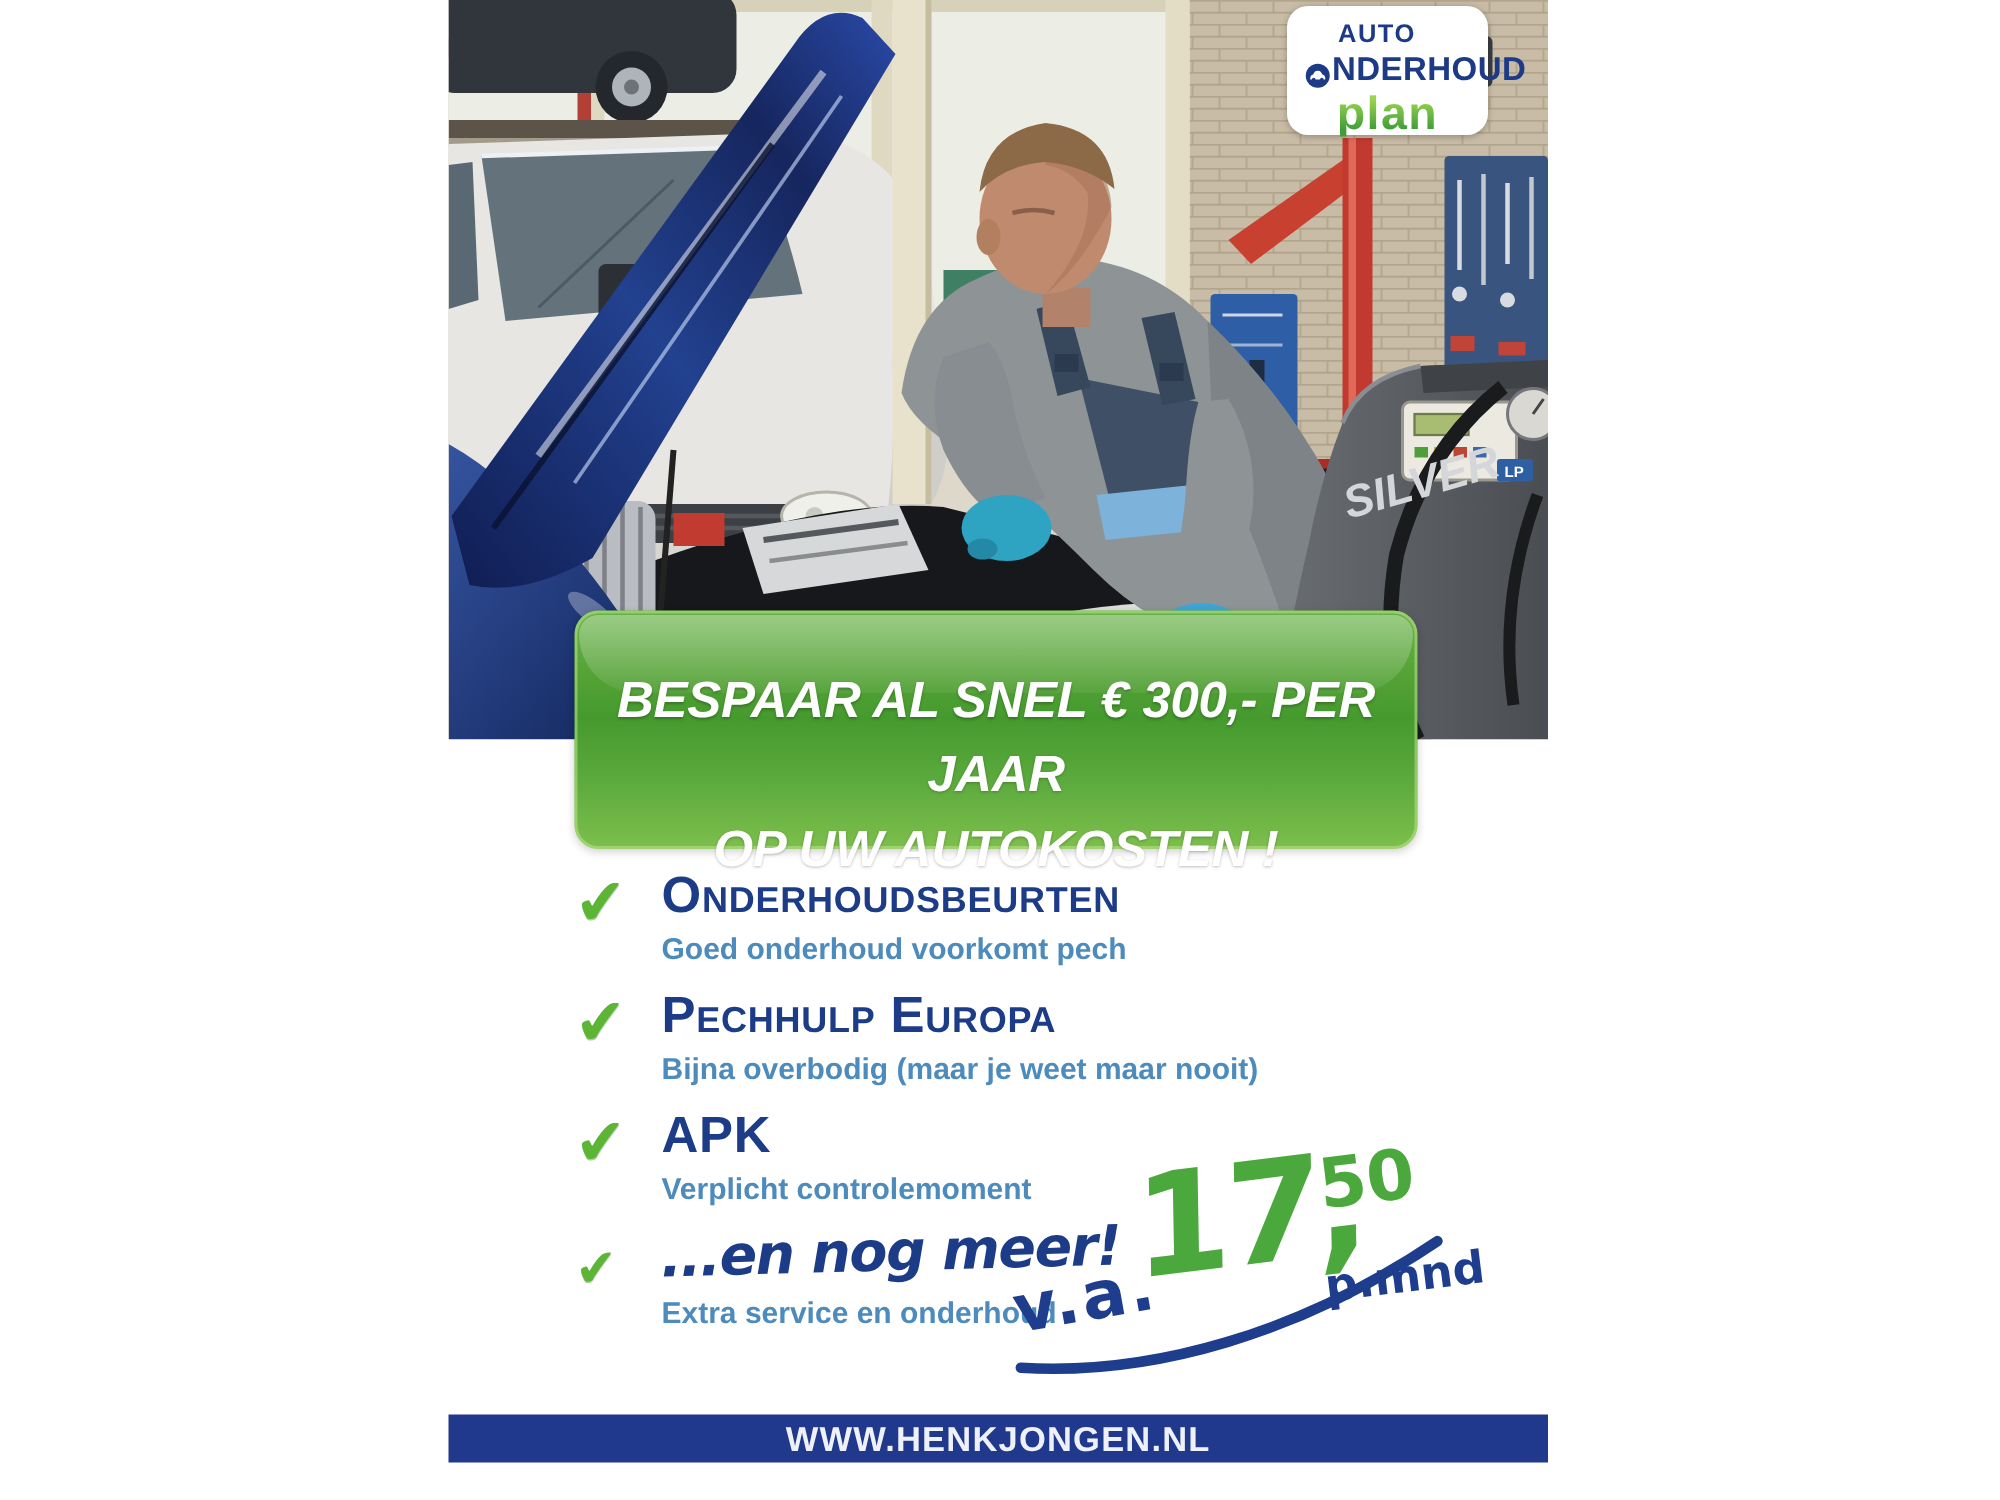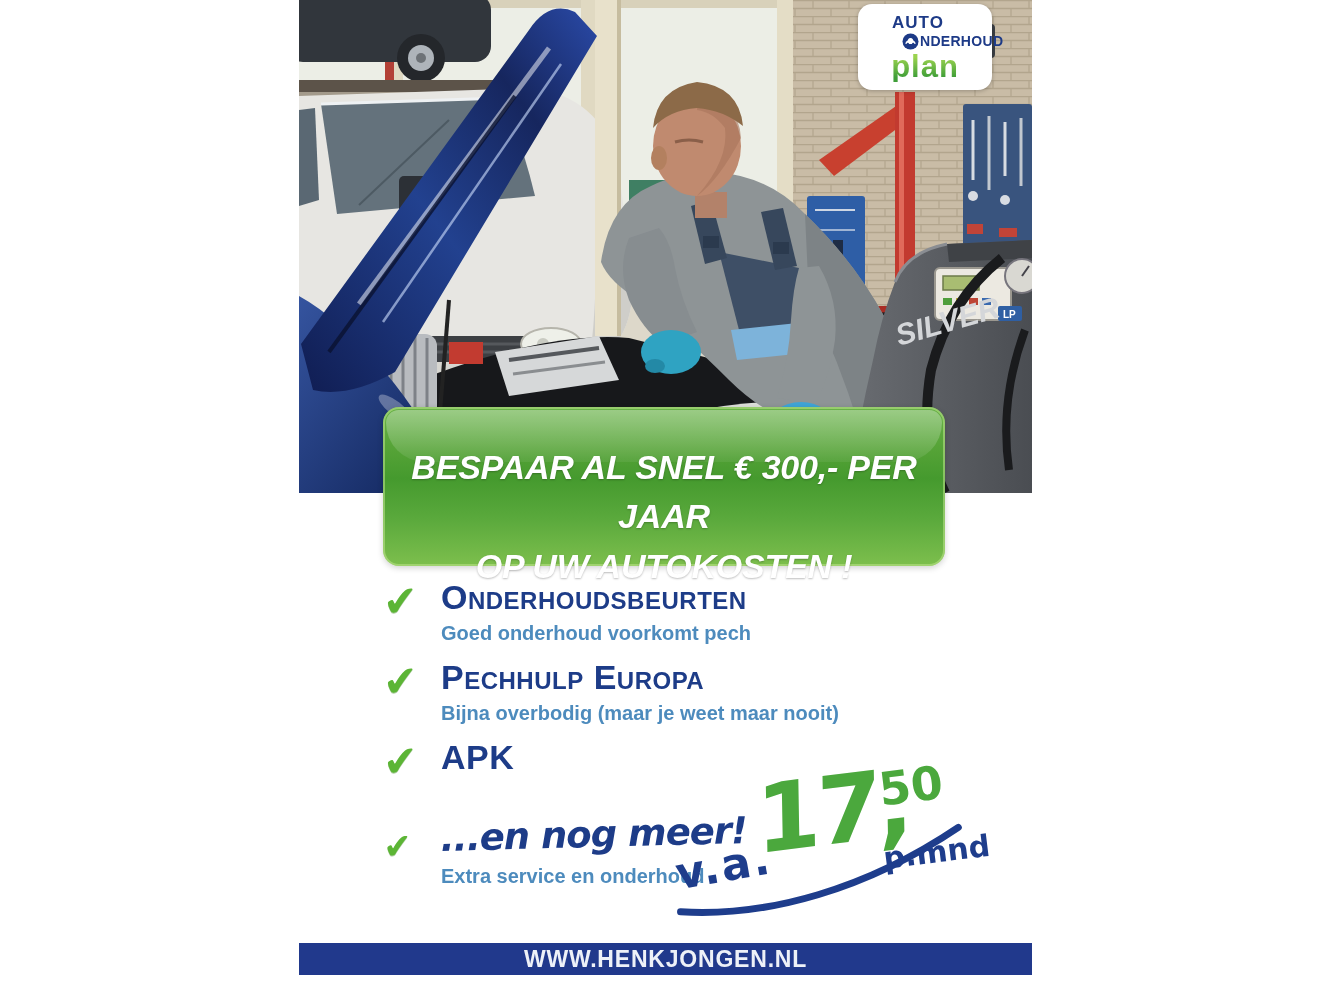--- a/index.html
+++ b/index.html
@@ -7,22 +7,22 @@
   .stage{position:absolute;left:0;top:0;width:1333px;height:1000px;background:#ffffff;}
 
   
   .photo{position:absolute;left:299px;top:0;width:733px;height:493px;overflow:hidden;background:#d8d4c6;}
   .photo svg{display:block;width:733px;height:493px;}
 
   
   .logo{position:absolute;left:858px;top:4px;width:134px;height:86px;background:#ffffff;
     border-radius:14px;box-shadow:0 1px 4px rgba(0,0,0,.25);padding-top:10px;box-sizing:border-box;}
   .logo-l1{padding-left:34px;font-size:17px;font-weight:bold;letter-spacing:1px;color:#1d3a87;line-height:1.1;}
-  .logo-l2{display:flex;align-items:flex-end;gap:1px;padding-left:12px;font-size:14px;font-weight:bold;
-    letter-spacing:.3px;color:#1d3a87;line-height:1.2;margin-left:32px;}
+  .logo-l2{display:flex;align-items:flex-end;gap:1px;padding-left:12px;font-size:22px;font-weight:bold;
+    letter-spacing:.3px;color:#1d3a87;line-height:1.2;}
   .logo-l2 svg{width:17px;height:17px;flex:0 0 auto;}
   .logo-l3{margin-top:1px;text-align:center;font-family:Liberation Sans, sans-serif;font-size:31px;font-weight:800;
     letter-spacing:1px;line-height:1;background:linear-gradient(180deg,#9bd34f 20%,#3f9e38 85%);
     -webkit-background-clip:text;background-clip:text;color:transparent;}
 
   
   .banner{position:absolute;left:383px;top:407px;width:562px;height:159px;border-radius:16px;
     background:linear-gradient(180deg,#68b247 0%,#54a236 28%,#459a2e 45%,#5aa93c 70%,#7dbf4d 100%);
     box-shadow:inset 0 0 0 2px rgba(190,227,140,.55), 0 2px 6px rgba(0,0,0,.18);}
   .banner::before{content:"";position:absolute;left:3px;top:3px;right:3px;height:52px;
@@ -301,20 +301,21 @@
       <span class="check">✔</span>
       <div>
         <div class="item-title">Pechhulp Europa</div>
         <div class="item-sub">Bijna overbodig (maar je weet maar nooit)</div>
       </div>
     </div>
     <div class="item">
       <span class="check">✔</span>
       <div>
         <div class="item-title">APK</div>
+        <div class="item-sub">Verplicht controlemoment</div>
       </div>
     </div>
     <div class="item">
       <span class="check">✔</span>
       <div>
         <div class="item-title">...en nog meer!</div>
         <div class="item-sub">Extra service en onderhoud</div>
       </div>
     </div>
   </div>

